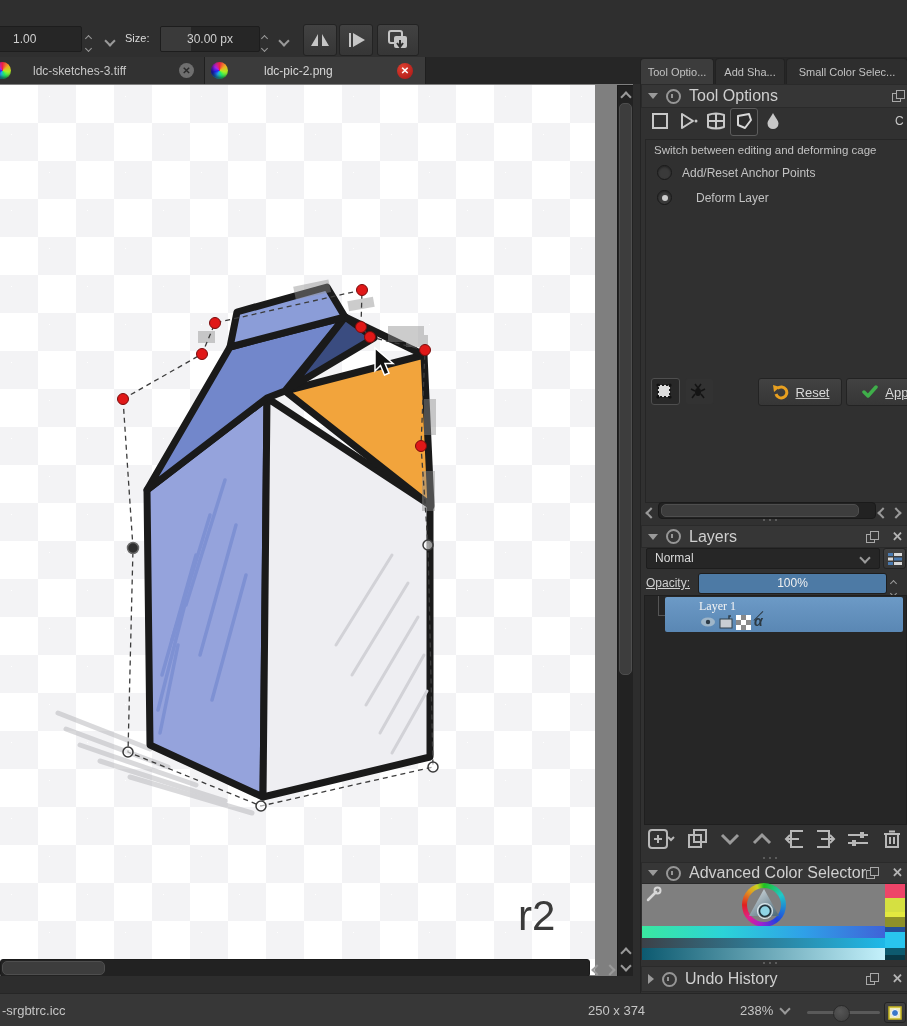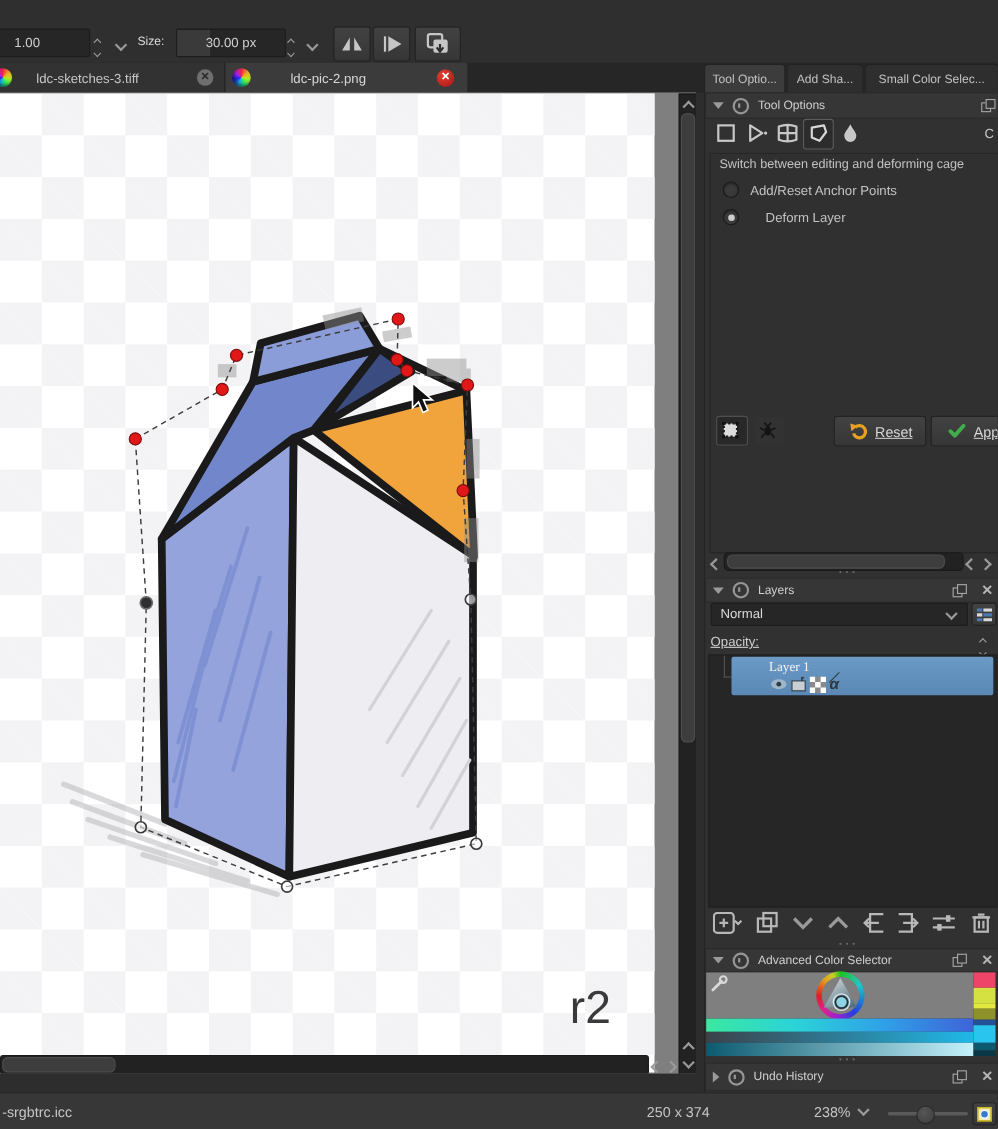--- a/index.html
+++ b/index.html
@@ -15,21 +15,21 @@
   
   .tri-down{width:0;height:0;border-left:5px solid transparent;border-right:5px solid transparent;border-top:6px solid #9a9a9a;}
   .tri-right{width:0;height:0;border-top:5px solid transparent;border-bottom:5px solid transparent;border-left:6px solid #9a9a9a;}
   
   .lock{width:11px;height:11px;border:2px solid #969696;border-radius:50%;position:relative;}
   .lock:after{content:"";position:absolute;left:3px;top:3px;width:2px;height:4px;background:#969696;}
   .float-ic{width:13px;height:11px;position:relative;}
   .float-ic:before{content:"";position:absolute;left:0;top:3px;width:7px;height:7px;border:1.5px solid #a8a8a8;}
   .float-ic:after{content:"";position:absolute;left:4px;top:0;width:7px;height:7px;border:1.5px solid #a8a8a8;background:#353535;}
   .xclose{color:#b5b5b5;font-size:13px;line-height:13px;font-weight:bold;}
-  .hdr-title{color:#cfcfcf;font-size:11px;}
+  .hdr-title{color:#cfcfcf;font-size:16px;}
   .spin{background:#262626;border:1px solid #1d1d1d;border-radius:2px;color:#cfcfcf;}
   .btn{background:linear-gradient(#424242,#363636);border:1px solid #232323;border-radius:3px;text-decoration:underline;}
   .dots3{display:flex;gap:4px;}
   .dots3 i{width:2px;height:2px;border-radius:50%;background:#6a6a6a;}
   .radio{width:13px;height:13px;border-radius:50%;background:#3a3a3a;border:1px solid #191919;box-shadow:inset 0 1px 2px #222;position:relative;}
   .radio.on:after{content:"";position:absolute;left:3.5px;top:3.5px;width:6px;height:6px;border-radius:50%;background:#cdcdcd;}
   .doc-checker{background-color:#ffffff;
     background-image:linear-gradient(45deg,#f3f3f5 25%,transparent 25%,transparent 75%,#f3f3f5 75%),
                      linear-gradient(45deg,#f3f3f5 25%,transparent 25%,transparent 75%,#f3f3f5 75%);
     background-size:76px 76px;background-position:0 0,38px 38px;}
@@ -306,20 +306,24 @@
           <rect x="6" y="0" width="8" height="3" fill="#d8d8d8"></rect>
         <rect x="0" y="4.5" width="5" height="3" fill="#d8d8d8"></rect>
           <rect x="6" y="4.5" width="8" height="3" fill="#4a7ab0"></rect>
         <rect x="0" y="9" width="5" height="3" fill="#4a7ab0"></rect>
           <rect x="6" y="9" width="8" height="3" fill="#d8d8d8"></rect>
       </svg>
     </div>
 
     <div class="abs" style="left:0;top:489px;width:267px;height:20px;">
       <span style="position:absolute;left:5px;top:3px;color:#cfcfcf;text-decoration:underline;">Opacity:</span>
+      <div class="abs" style="left:57px;top:0;width:187px;height:19px;background:#2a2a2a;border:1px solid #1d1d1d;border-radius:3px;overflow:hidden;">
+        <div style="position: absolute; left: 0px; top: 0px; width: 100%; height: 100%; background: rgb(77, 122, 165);"></div>
+        <span style="position:absolute;width:100%;text-align:center;top:2px;color:#f0f0f0;">100%</span>
+      </div>
       <div class="abs" style="left:250px;top:2px;"><i class="chev sm up"></i></div>
       <div class="abs" style="left:250px;top:12px;"><i class="chev sm down"></i></div>
     </div>
 
     <div class="abs" style="left:3px;top:511px;width:261px;height:228px;background:#262626;border:1px solid #1f1f1f;">
       <div class="abs" style="left:13px;top:0;width:1px;height:20px;background:#555;"></div>
       <div class="abs" style="left:13px;top:19px;width:8px;height:1px;background:#555;"></div>
       <div class="abs" style="left:20px;top:1px;width:238px;height:35px;background:linear-gradient(#6c9ac6,#5a87b4);border-radius:2px;">
         <span style="position:absolute;left:34px;top:2px;color:#f4f4f4;font-family:Liberation Serif, serif;">Layer 1</span>
         <svg width="16" height="12" viewBox="0 0 16 12" style="position:absolute;left:35px;top:19px;">

